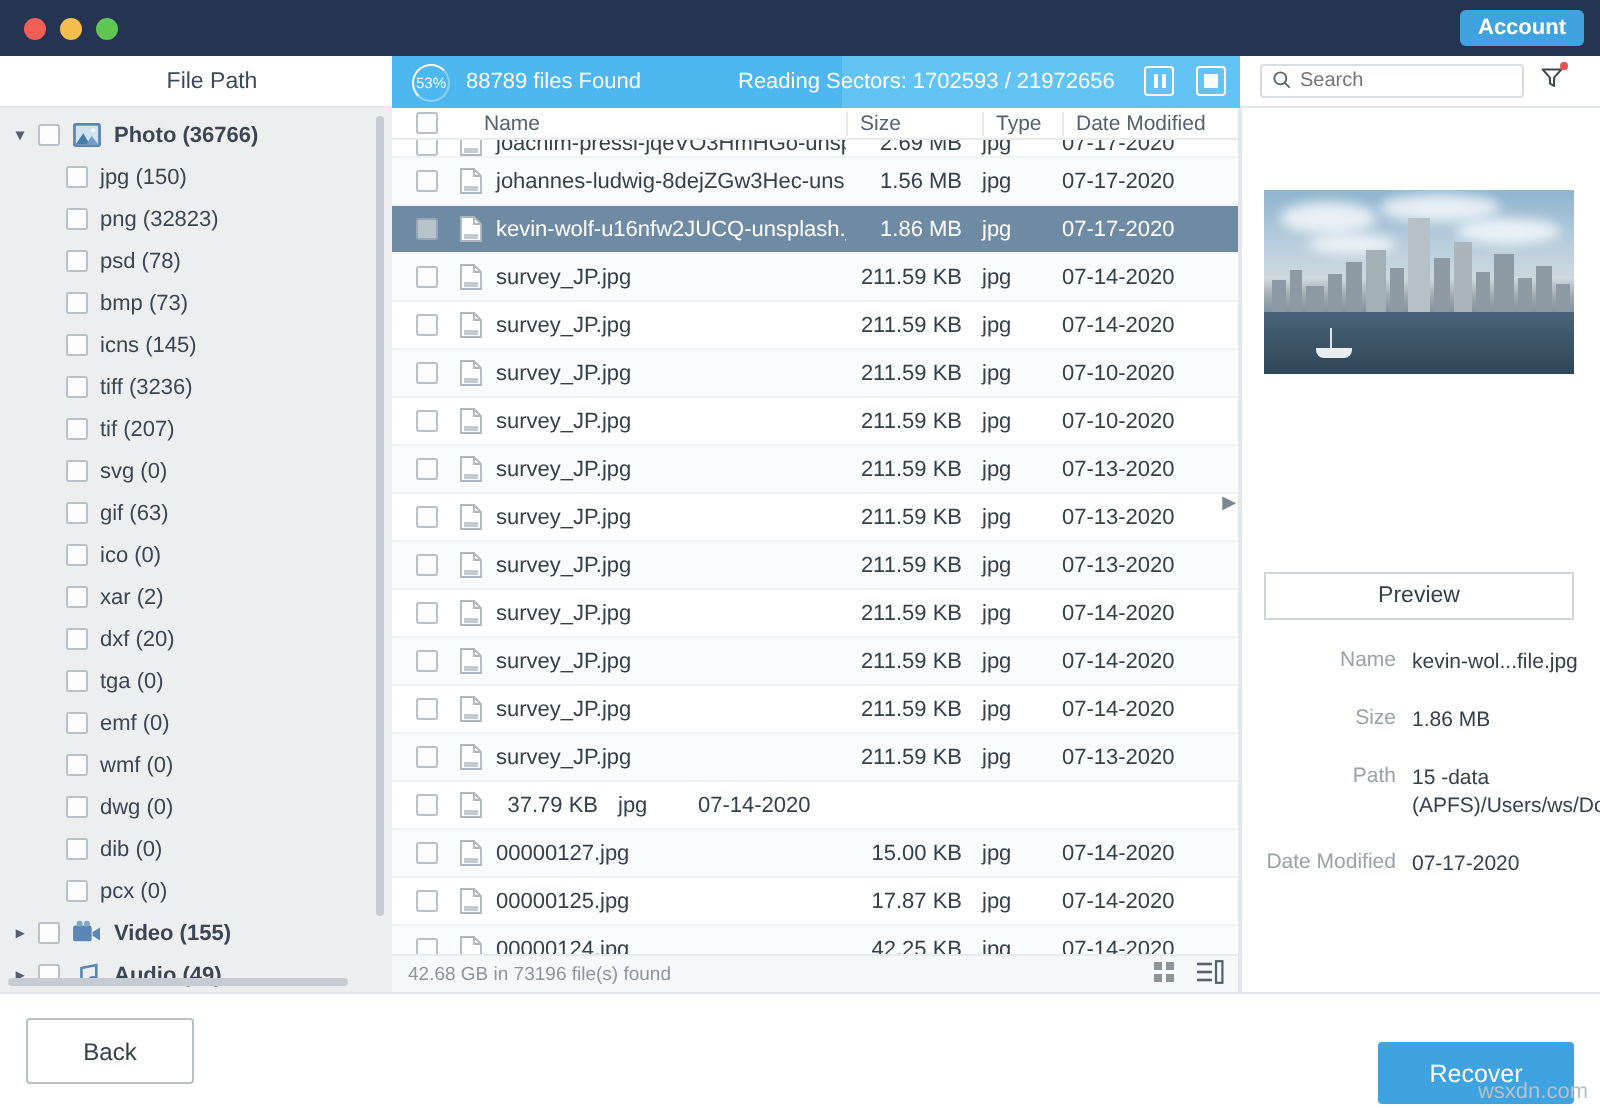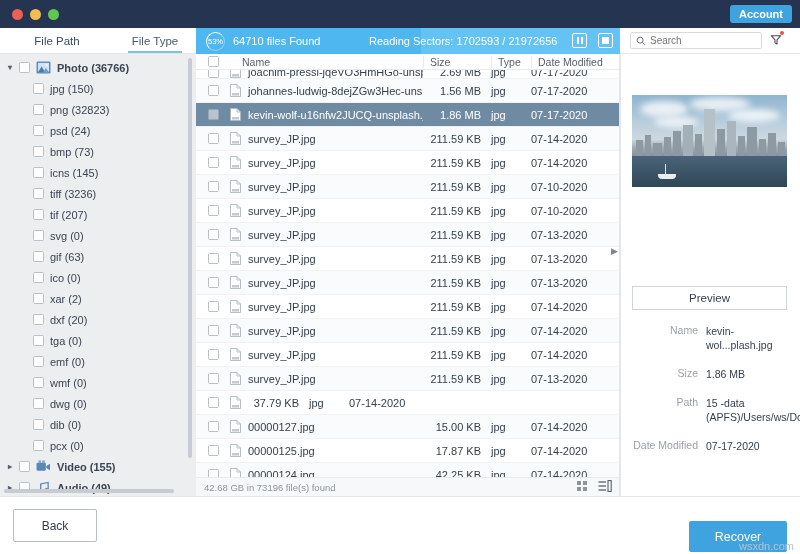--- a/index.html
+++ b/index.html
@@ -313,30 +313,29 @@
     <div class="traffic">
       <div class="dot red"></div>
       <div class="dot yellow"></div>
       <div class="dot green"></div>
     </div>
     <button class="account-btn">Account</button>
   </div>
 
   <div class="tabstrip">
     <div class="tab">File Path</div>
-    <div class="tab active">File Type</div>
   </div>
 
   <div class="scanbar">
     <div class="scanbar-fill" id="scanFill" style="width: 53%;"></div>
     <div class="scan-inner">
       <div class="pct-ring">
         <span>53%</span>
       </div>
-      <div class="scan-found">64710 files Found</div>
+      <div class="scan-found">88789 files Found</div>
       <div class="scan-sectors">Reading Sectors: 1702593 / 21972656</div>
       <div class="ctrl-btn pause">
         <div class="pause-glyph"></div>
       </div>
       <div class="ctrl-btn stop">
         <div class="stop-glyph"></div>
       </div>
     </div>
   </div>
 
@@ -375,21 +374,21 @@
         <div class="node child">
           <span class="cb"></span>
           <span>jpg (150)</span>
         </div>
         <div class="node child">
           <span class="cb"></span>
           <span>png (32823)</span>
         </div>
         <div class="node child">
           <span class="cb"></span>
-          <span>psd (24)</span>
+          <span>psd (78)</span>
         </div>
         <div class="node child">
           <span class="cb"></span>
           <span>bmp (73)</span>
         </div>
         <div class="node child">
           <span class="cb"></span>
           <span>icns (145)</span>
         </div>
         <div class="node child">
@@ -744,21 +743,21 @@
       <div class="skyline-bar" style="left:146px; width:7px;  height:14px;"></div>
       <div class="water"></div>
       <div class="boat-mast"></div>
       <div class="boat"></div>
     </div>
 
     <button class="preview-btn">Preview</button>
     <div class="meta" id="meta">
         <div class="meta-row">
           <span class="meta-key">Name</span>
-          <span class="meta-val">kevin-wol...plash.jpg</span>
+          <span class="meta-val">kevin-wol...file.jpg</span>
         </div>
         <div class="meta-row">
           <span class="meta-key">Size</span>
           <span class="meta-val">1.86 MB</span>
         </div>
         <div class="meta-row">
           <span class="meta-key">Path</span>
           <span class="meta-val">15 -data (APFS)/Users/ws/Downloa...</span>
         </div>
         <div class="meta-row">

